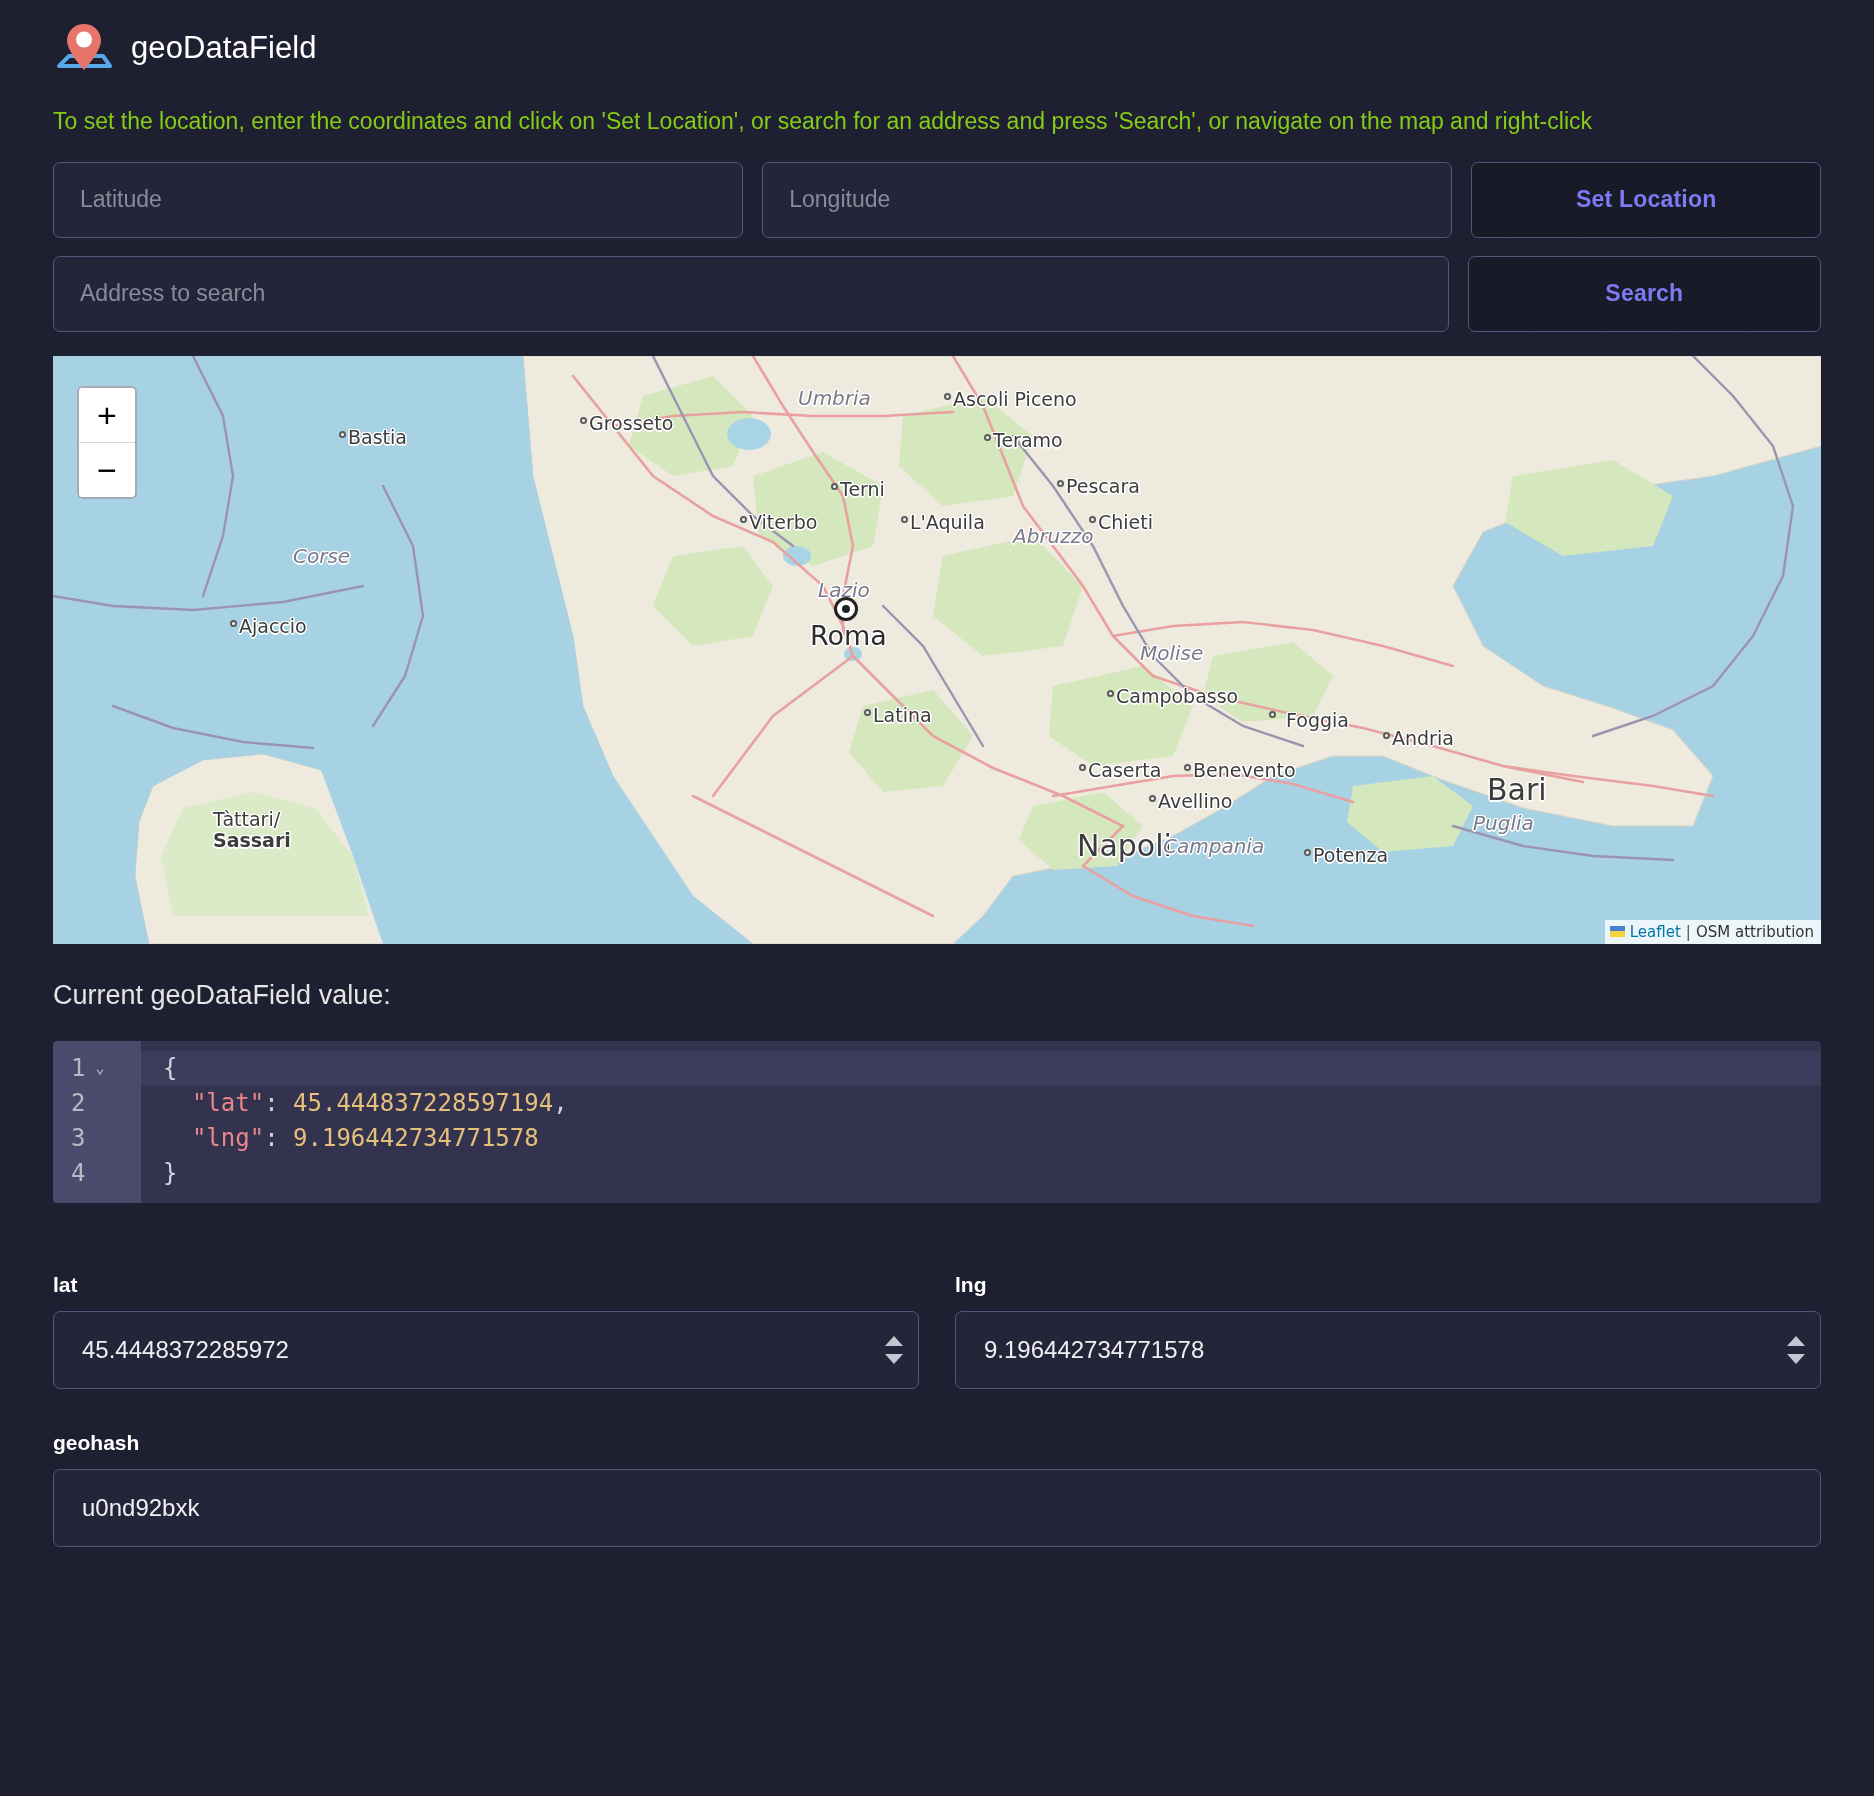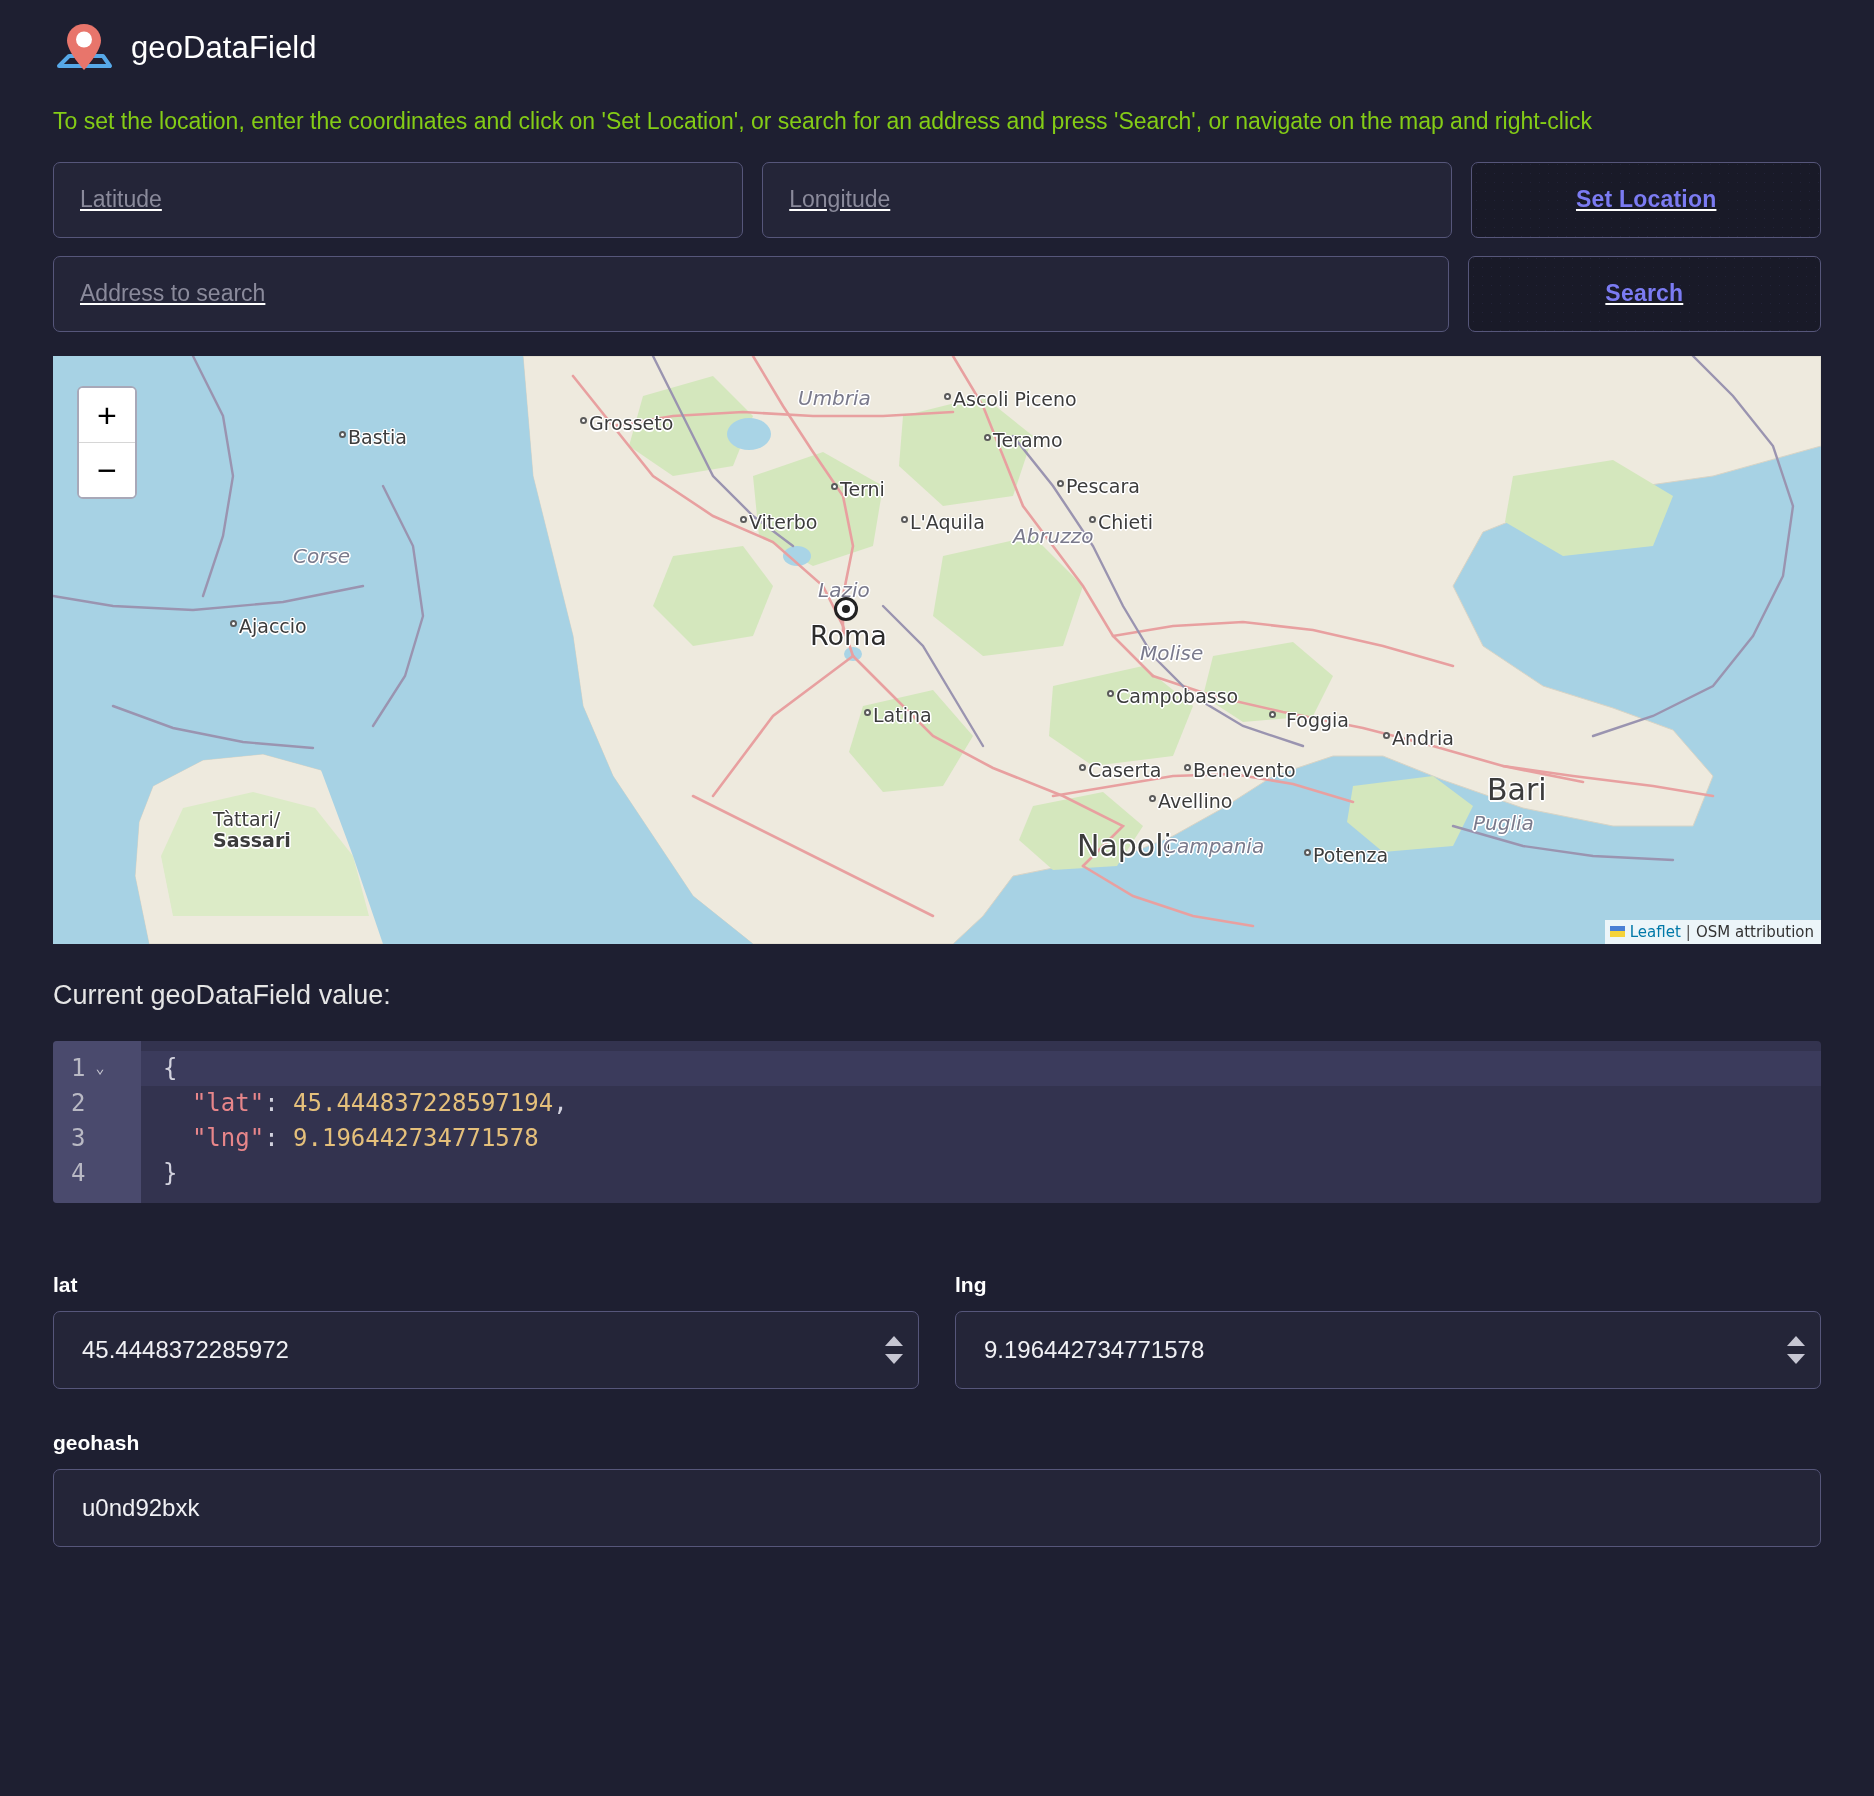--- a/index.html
+++ b/index.html
@@ -58,21 +58,20 @@
     color: #84cc16;
     max-width: 1770px;
     font-weight: 400;
   }
 
   
   .form-row {
     display: flex;
     gap: 16px;
     margin-top: 24px;
-    text-decoration: underline;
   }
   .form-row.second { margin-top: 18px; }
 
   .field {
     box-sizing: border-box;
     height: 76px;
     background: #242538;
     border: 1.6px solid #56567a;
     border-radius: 7px;
     font-size: 23px;

